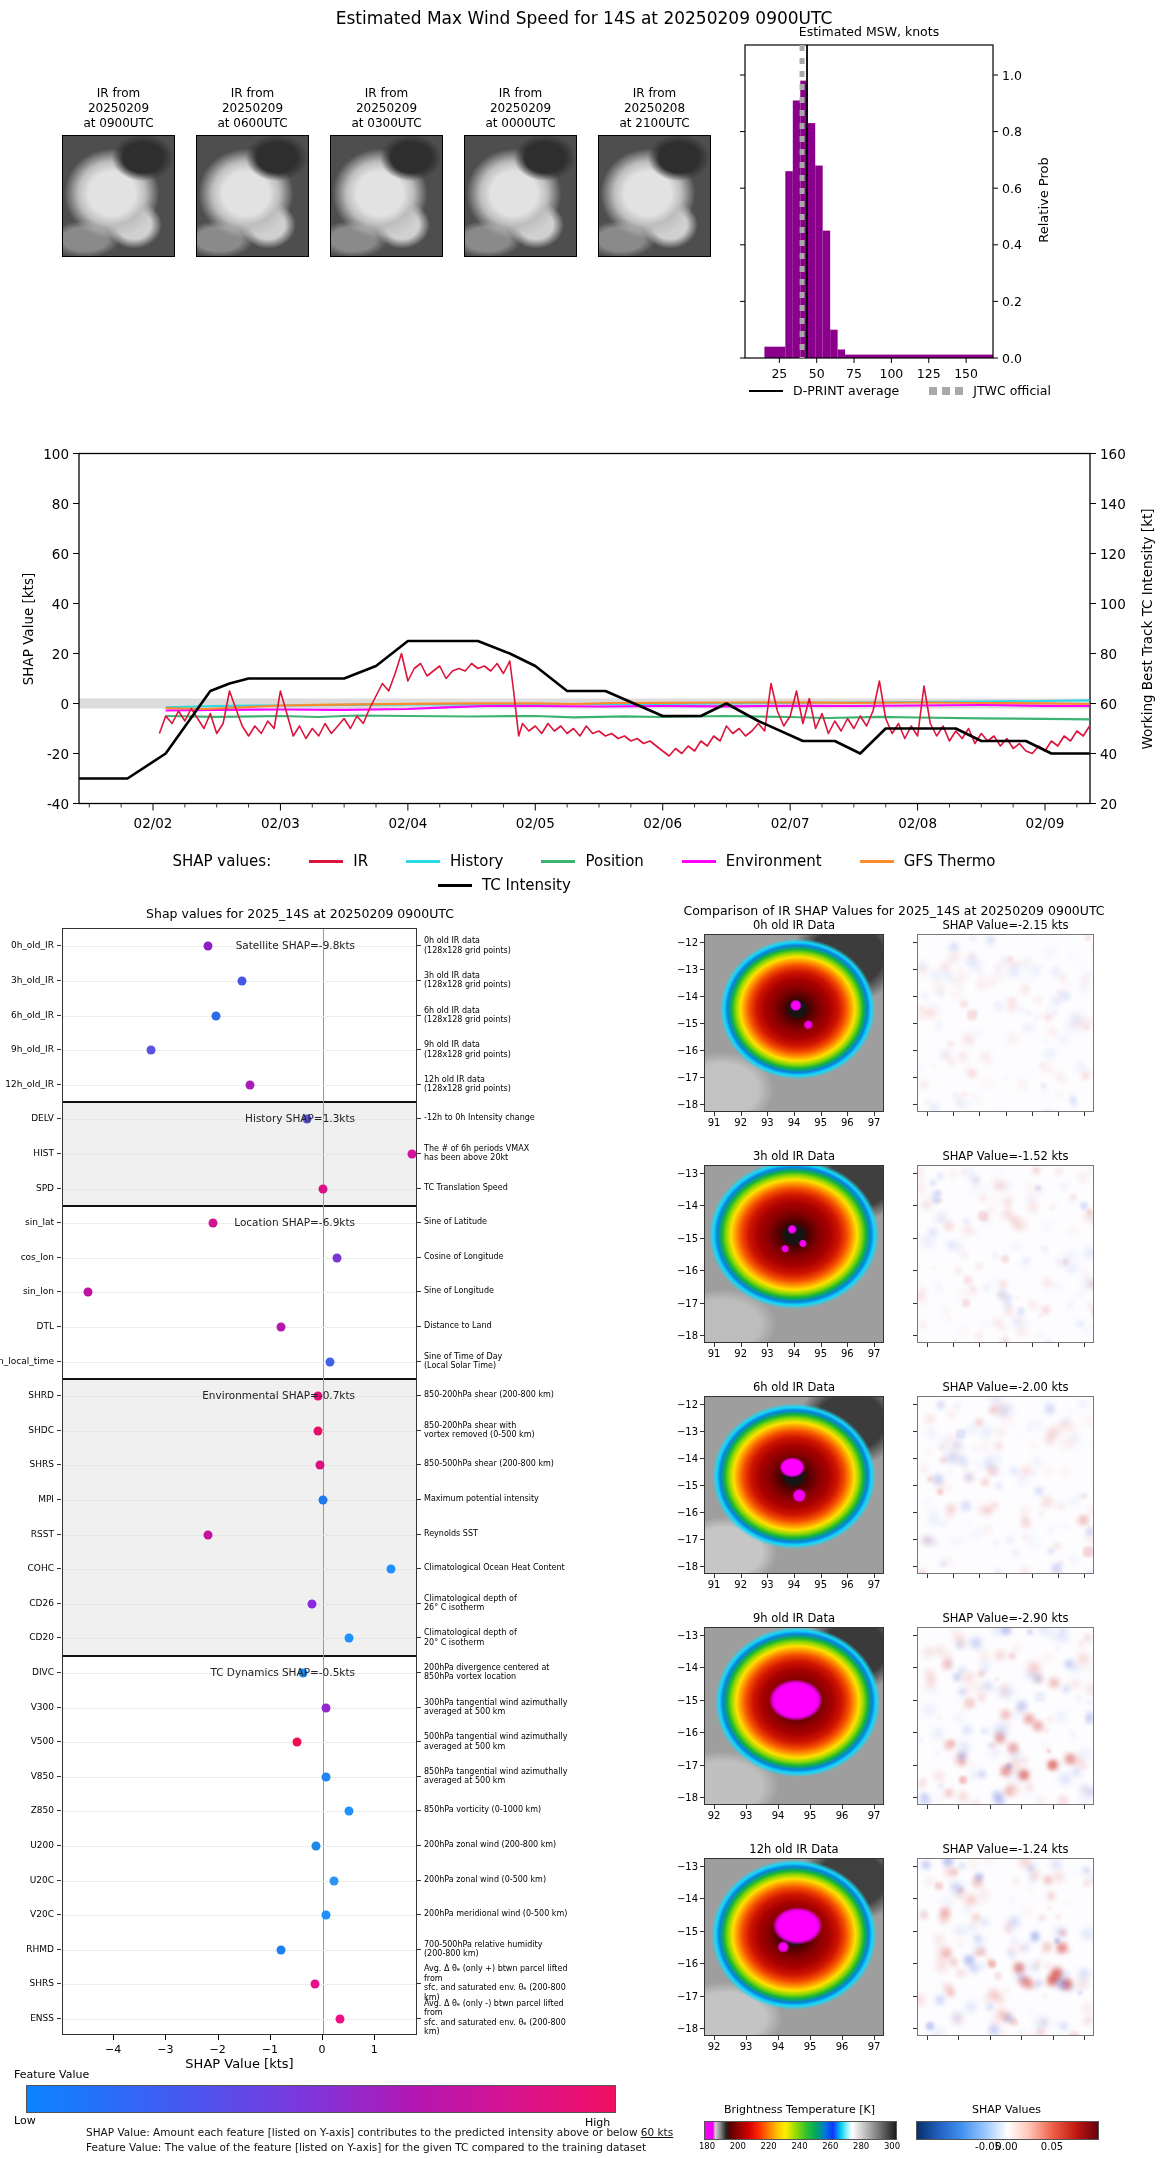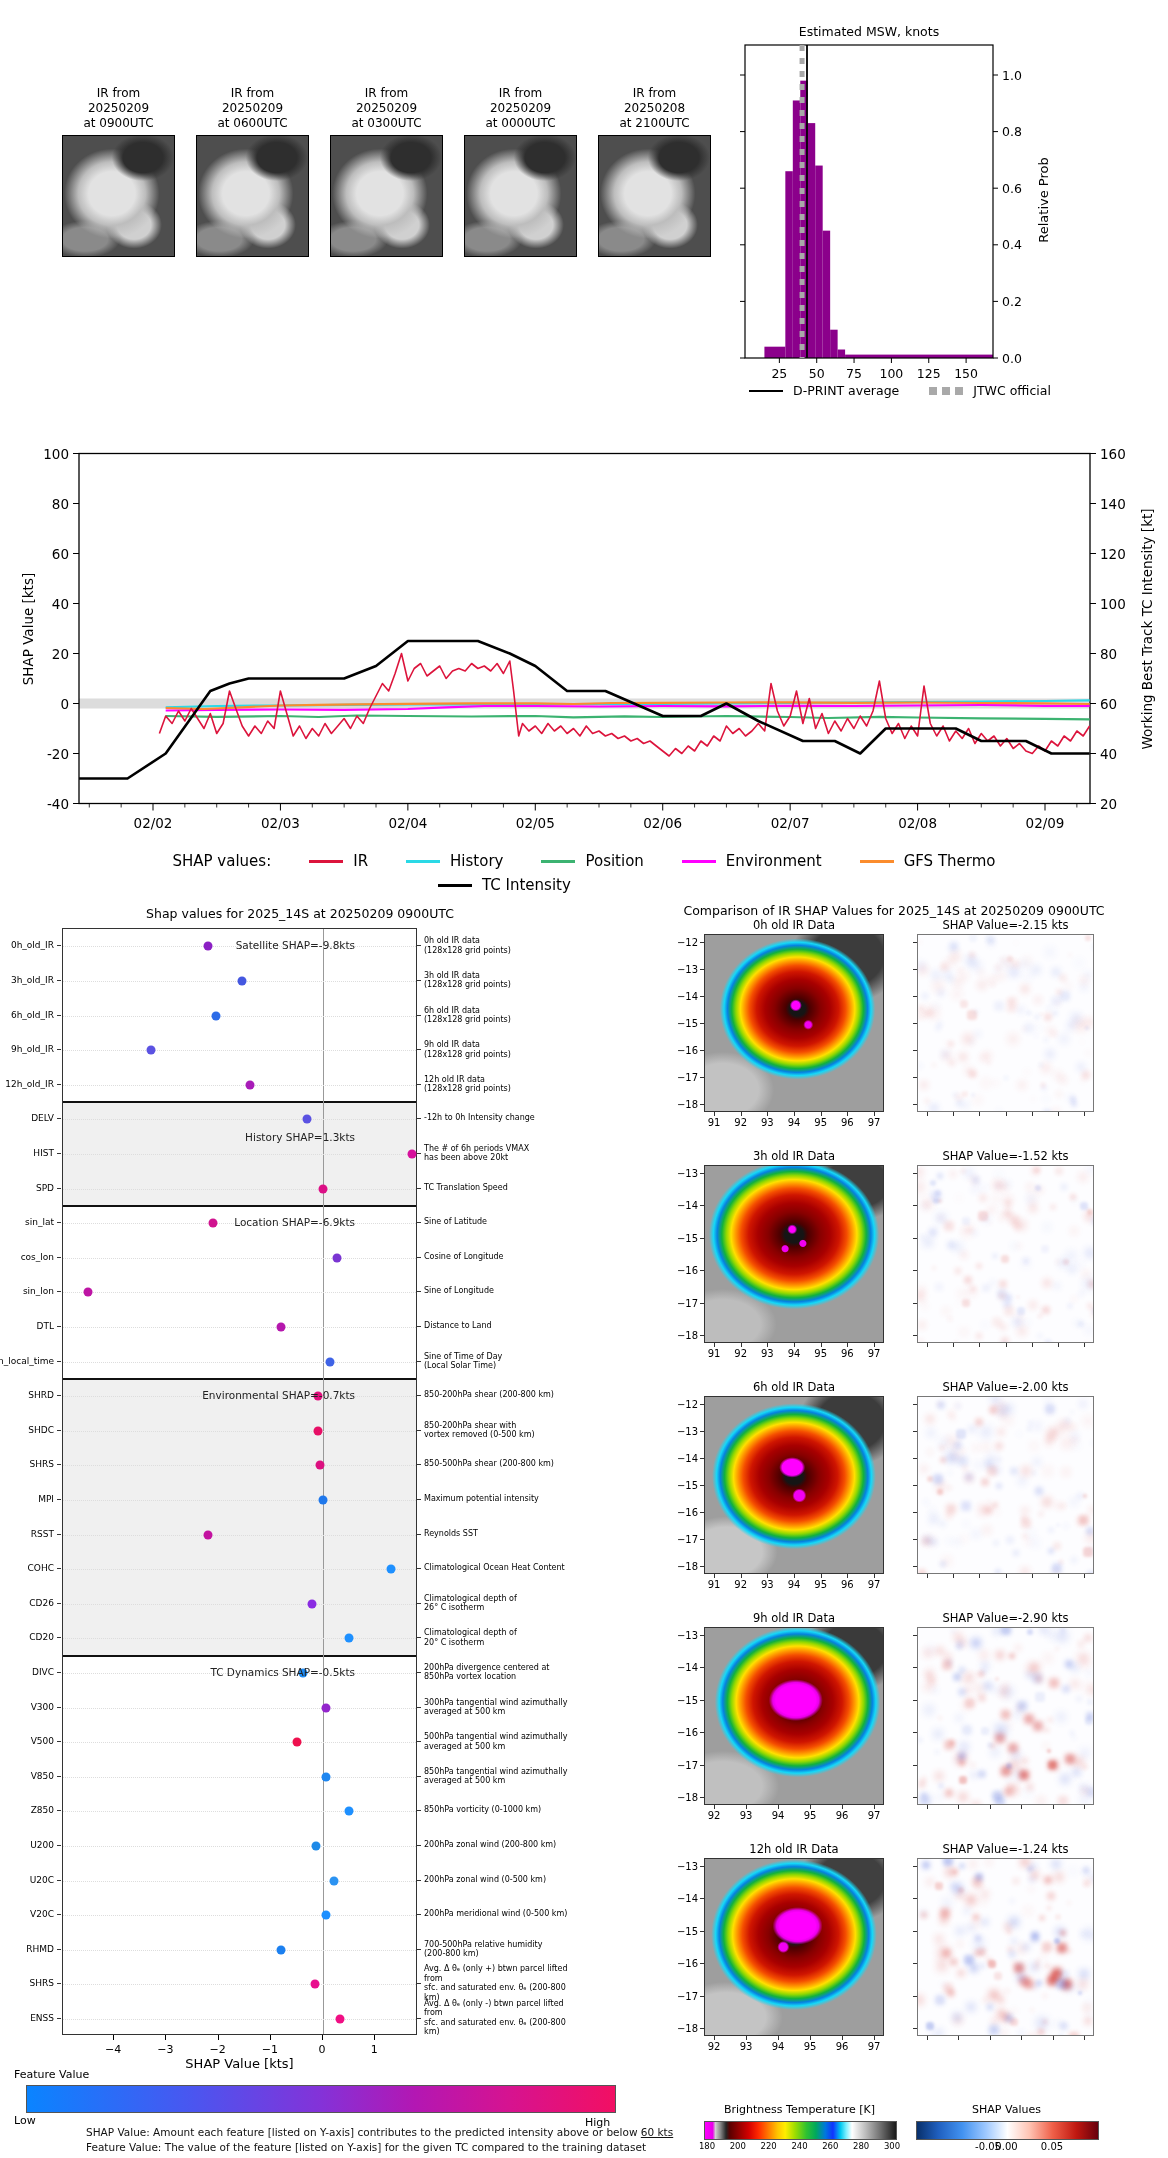--- a/index.html
+++ b/index.html
@@ -56,20 +56,21 @@
   .irm-4{background-image:radial-gradient(ellipse 24px 18px at 52% 38%,#ff00ff 0 18px,#e800e8 21px,rgba(232,0,232,0) 25px),radial-gradient(circle 6px at 44% 50%,#f200f2 0 4px,rgba(242,0,242,0) 6px),radial-gradient(ellipse 50% 46% at 50% 43%,#1a1a1a 0 11%,#4a0000 16%,#870000 29%,#a80000 40%,#cf1500 50%,#f44d00 58%,#ff9900 64%,#ffe000 69%,#93d900 74%,#12b23c 79%,#0681e0 84%,#16d8f7 88%,rgba(22,216,247,0) 93%),radial-gradient(ellipse 42% 34% at 82% 12%,#404040 0 45%,rgba(64,64,64,0) 70%),radial-gradient(ellipse 44% 28% at 12% 90%,#c4c4c4 0 50%,rgba(196,196,196,0) 72%)}
   #bt-bar{background:linear-gradient(to right,#ff00ff 0%,#e800e8 4%,#cfcfcf 5.5%,#8a8a8a 8%,#262626 11%,#5a0000 13%,#8b0000 17%,#d40000 23%,#ff2a00 28%,#ff7700 33%,#ffc400 38%,#ffee00 42%,#a0dd00 47%,#30c230 53%,#00a85c 58%,#0077dd 63%,#1133ff 67%,#00c8f0 71%,#7ff0ff 74%,#ffffff 77%,#bdbdbd 84%,#6e6e6e 92%,#1a1a1a 100%);}
   #sv-bar{background:linear-gradient(to right,#08306b 0%,#2060c0 12%,#4292f0 25%,#9ec8ff 38%,#ffffff 50%,#ffc4b4 62%,#ef5f48 75%,#c01810 88%,#67000d 100%);}
   .cb{border:1px solid #555;}
 </style>
 </head>
 <body>
 
 <div id="page">
 
+  <div id="top-title" class="abs ctr">Estimated Max Wind Speed for 14S at 20250209 0900UTC</div>
   <div id="thumbs" class="abs" style="left:0;top:86px;">
       <div class="thumb" style="left:62px;top:0;">
         <div class="thumb-label">
           <div>IR from</div>
           <div>20250209</div>
           <div>at 0900UTC</div>
         </div>
         <div class="thumb-img"></div>
       </div>
       <div class="thumb" style="left:196px;top:0;">
@@ -349,21 +350,21 @@
       <div class="dot" style="left:263.135px;top:986.1px;background:#1e90ff;"></div>
       <div class="row-grid" style="top:1020.7px;"></div>
       <div class="dot" style="left:218.2px;top:1020.7px;background:#1c80f0;"></div>
       <div class="row-grid" style="top:1055.3px;"></div>
       <div class="dot" style="left:251.64px;top:1055.3px;background:#e80f8e;"></div>
       <div class="row-grid" style="top:1089.9px;"></div>
       <div class="dot" style="left:277.2425px;top:1089.9px;background:#f00f84;"></div>
     </div>
   <div id="scatter-deco" class="abs" style="left:0;top:0;width:1168px;height:0;">
       <div class="sec-label" style="left:355px;top:945.3px;transform:translate(-100%,-50%);">Satellite SHAP=-9.8kts</div>
-      <div class="sec-label" style="left:355px;top:1118.3px;transform:translate(-100%,-50%);margin-top:19px;">History SHAP=1.3kts</div>
+      <div class="sec-label" style="left:355px;top:1118.3px;transform:translate(-100%,-50%);">History SHAP=1.3kts</div>
       <div class="sec-label" style="left:355px;top:1222.1px;transform:translate(-100%,-50%);">Location SHAP=-6.9kts</div>
       <div class="sec-label" style="left:355px;top:1395.1px;transform:translate(-100%,-50%);">Environmental SHAP=-0.7kts</div>
       <div class="sec-label" style="left:355px;top:1671.9px;transform:translate(-100%,-50%);">TC Dynamics SHAP=-0.5kts</div>
       <div class="feat-name" style="top:945.3px;">0h_old_IR</div>
       <div class="row-tickL" style="left:57px;top:945.3px;"></div>
       <div class="row-tickR" style="left:417px;top:945.3px;"></div>
       <div class="feat-desc" style="top:945.3px;">0h old IR data
 (128x128 grid points)</div>
       <div class="feat-name" style="top:979.9px;">3h_old_IR</div>
       <div class="row-tickL" style="left:57px;top:979.9px;"></div>

